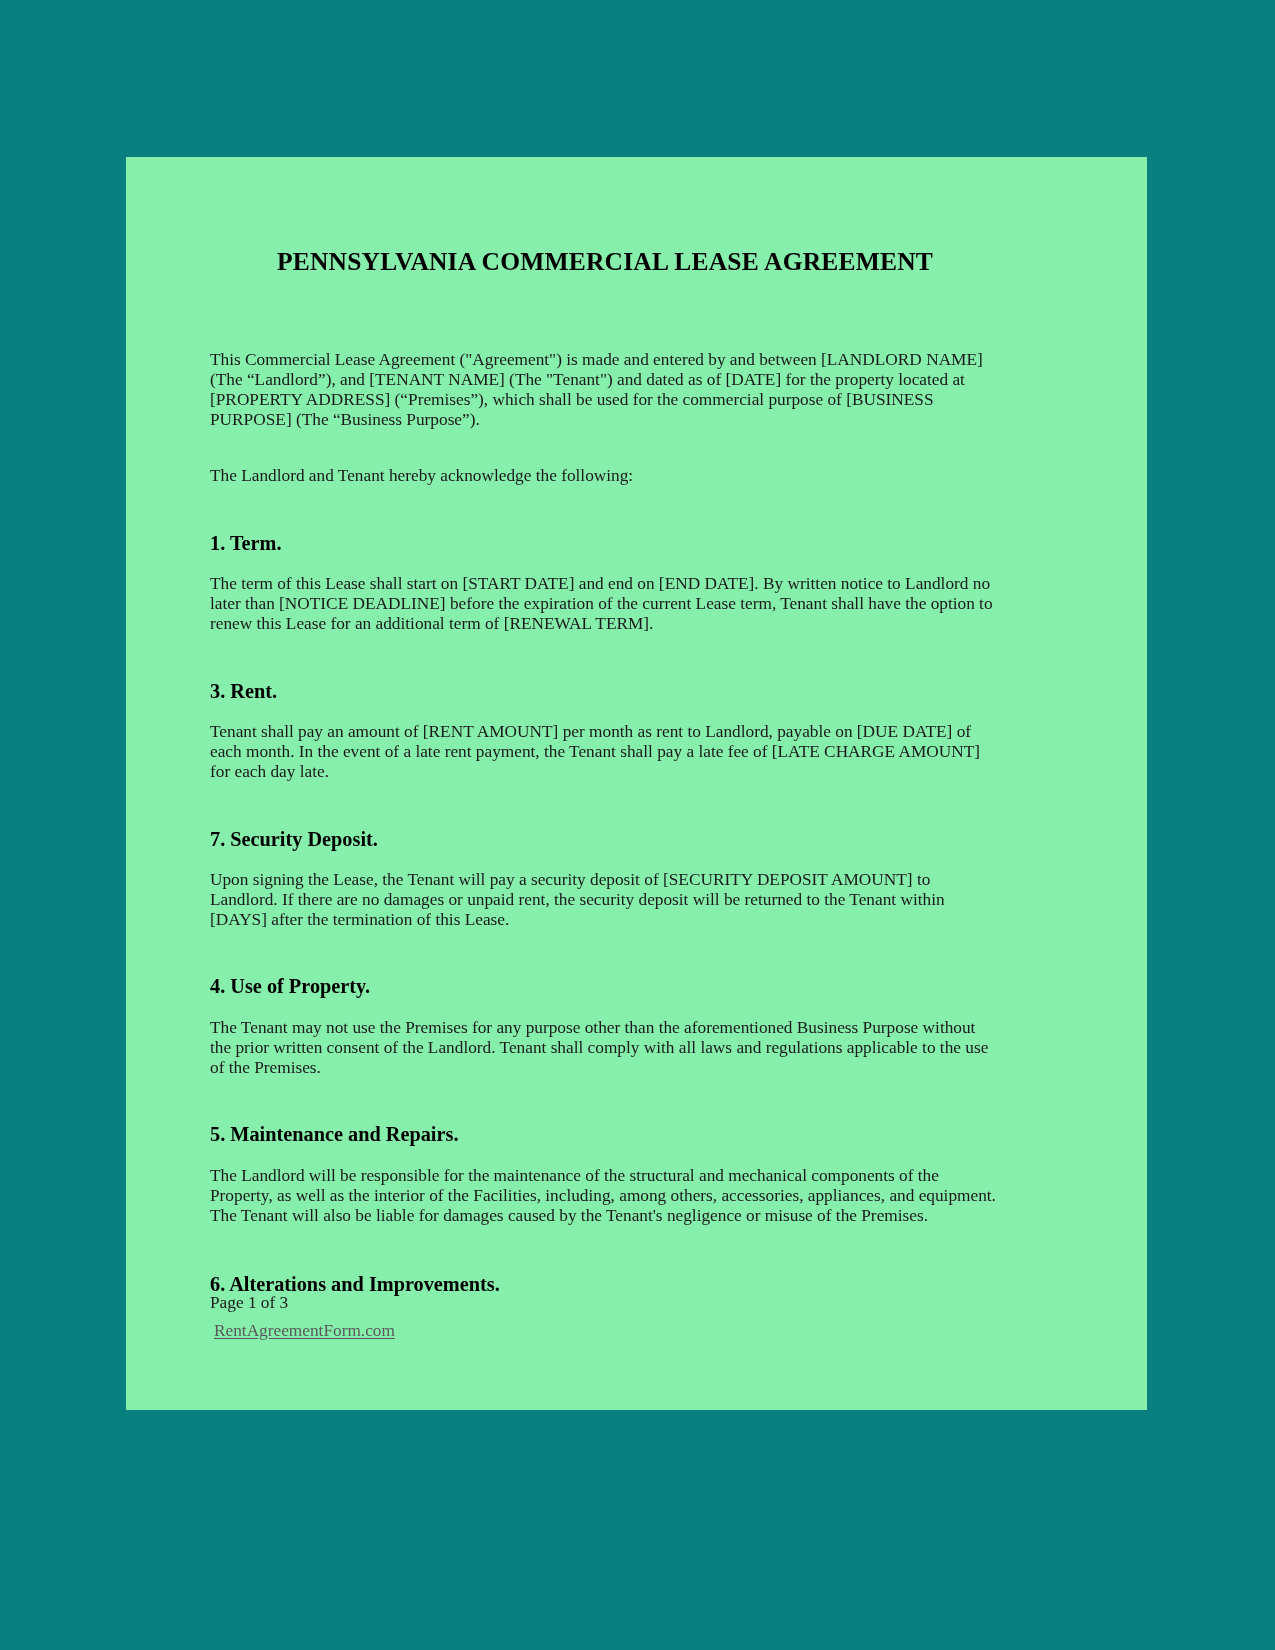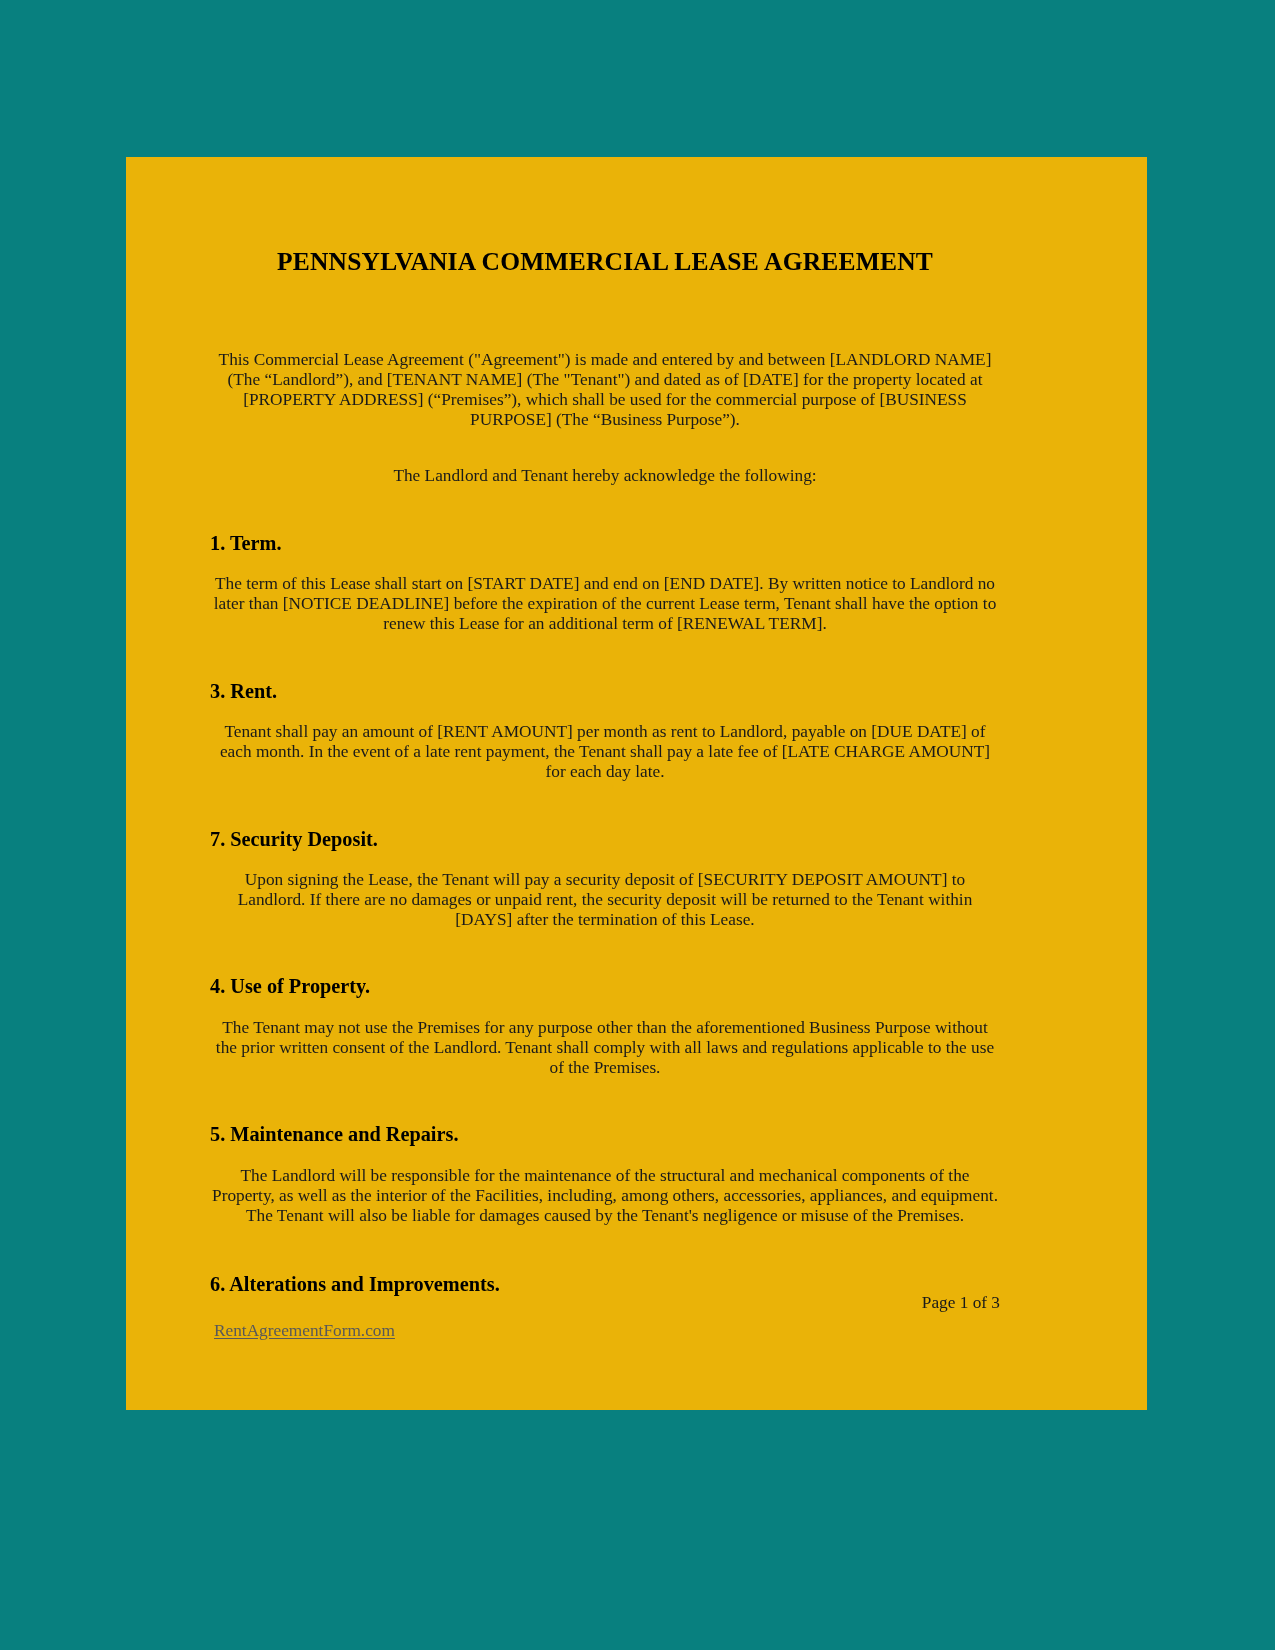--- a/index.html
+++ b/index.html
@@ -19,21 +19,21 @@
     width: 1275px;
     height: 1650px;
   }
 
   #page-sheet {
     position: absolute;
     left: 126px;
     top: 157px;
     width: 1021px;
     height: 1253px;
-    background: #eab308;
+    background: #86efac;
     box-sizing: border-box;
   }
 
   #page-content {
     position: absolute;
     left: 84px;
     top: 0;
     width: 790px;
     height: 1253px;
   }
@@ -47,21 +47,21 @@
     margin: 0;
     padding-top: 90px;
     line-height: 1.2;
   }
 
   .body-para {
     font-size: 17.3px;
     line-height: 20.2px;
     color: #1a1a1a;
     margin: 0;
-    text-align: center;
+    text-align: left;
   }
 
   #intro-para {
     margin-top: 72px;
   }
 
   #ack-para {
     margin-top: 36px;
   }
 
@@ -92,21 +92,21 @@
     top: 1136px;
     width: 790px;
     height: 80px;
   }
 
   #page-indicator {
     position: absolute;
     left: 0;
     top: 0;
     width: 790px;
-    text-align: right;
+    text-align: left;
     font-size: 17.3px;
     color: #1a1a1a;
   }
 
   #site-link {
     position: absolute;
     left: 4px;
     top: 28px;
     font-size: 17.3px;
     color: #595959;

